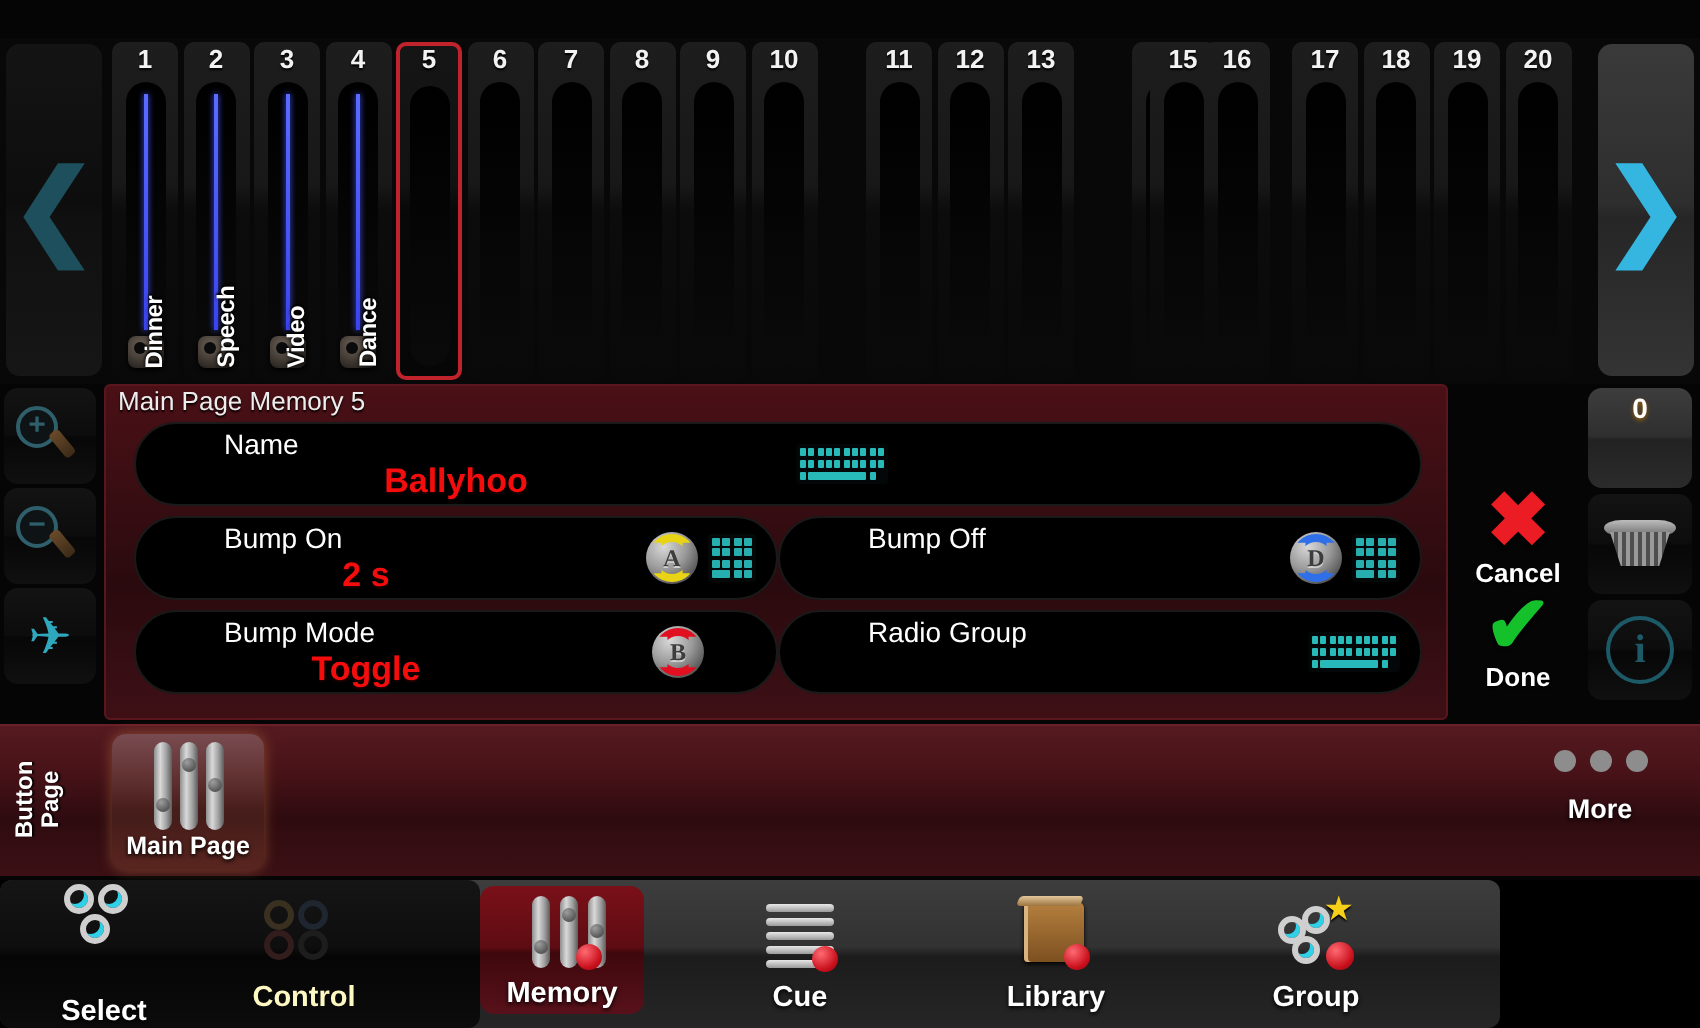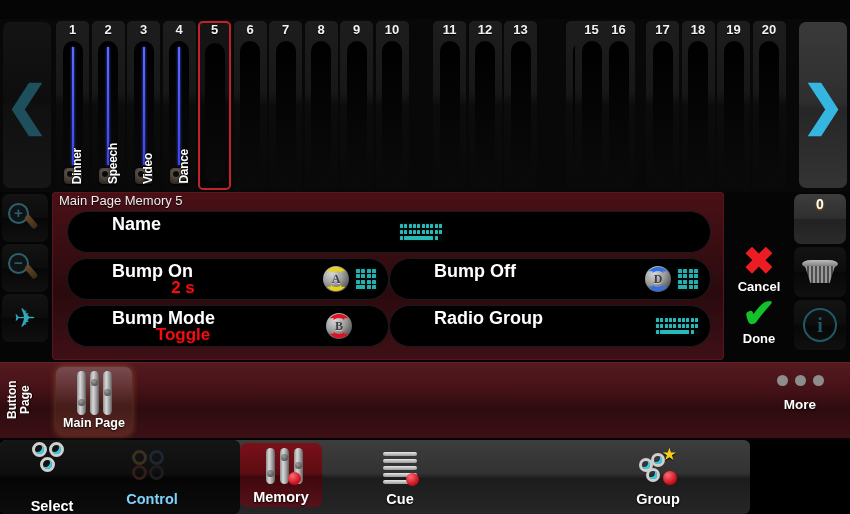--- a/index.html
+++ b/index.html
@@ -129,21 +129,21 @@
   .field {
     position: absolute; height: 42px;
     background: #000;
     border-radius: 21px;
     border: 1px solid #1a1a1a;
   }
   .field.wide { width: 644px; }
   .field.half { width: 322px; }
   .fld-label {
     position: absolute; left: 24px; top: 2px;
-    color: #fff; font-size: 18px; font-weight: bold;
+    color: #fff; font-size: 14px; font-weight: normal;
     text-shadow: 0 1px 1px #000;
     padding-left: 20px;
   }
   .fld-value {
     position: absolute; left: 0; top: 19px; width: 100%;
     text-align: center;
     color: #f50d0d; font-size: 17px; font-weight: bold;
     text-shadow: 0 1px 1px #200;
   }
   .fld-value.shift { padding-right: 90px; }
@@ -273,21 +273,21 @@
   .btgroup.leftdark {
     left: 0; width: 240px;
     background: linear-gradient(#151515 0%, #0e0e0e 45%, #050505 52%, #0c0c0c 100%);
   }
   .bitem {
     position: absolute; top: 0; height: 74px; width: 96px;
     display: flex; flex-direction: column; align-items: center; justify-content: center;
     gap: 3px;
   }
   .bitem .blabel { color: #fff; font-size: 14.5px; font-weight: bold; text-shadow: 0 1px 2px #000; }
-  .bitem.disabled .blabel { color: #7dd3fc; text-shadow: none; }
+  .bitem.disabled .blabel { color: #fef9c3; text-shadow: none; }
   .bitem.active {
     background: linear-gradient(#7a1018,#5e0c13 48%,#3e080d 52%,#58111a);
     border-radius: 7px; height: 64px; top: 3px;
   }
 
   .ic { width: 42px; height: 40px; position: relative; }
   
   .ring3 { position: absolute; border-radius: 50%; border: 3px solid #cfcfcf; box-shadow: inset -2px -2px 0 #2fd0e8; }
   
   .bars { position: absolute; left: 4px; top: 4px; width: 34px; height: 32px;
@@ -428,20 +428,21 @@
       <span class="plane">✈</span>
     </div>
   </div>
 
   <div class="dialog">
     <div class="dlg-title">Main Page Memory 5</div>
     <div class="dgrid">
 
       <div class="field wide" style="left:0; top:0;">
         <span class="fld-label">Name</span>
+        <span class="fld-value" style="padding-right:322px;">Ballyhoo</span>
         <span class="ficons" style="right:266px;">
           <span class="ico-kb">
             <i>
                 <b></b>
                 <b></b>
                 <b></b>
                 <b></b>
                 <b></b>
                 <b></b>
                 <b></b>
@@ -696,20 +697,27 @@
             <b></b>
             <b></b>
             <b></b>
             <b></b>
           </span>
         <span class="reddot" style="right:2px;bottom:2px;width:13px;height:13px;"></span>
       </span>
       <span class="blabel">Cue</span>
     </div>
 
+    <div class="bitem" style="left:480px;">
+      <span class="ic">
+        <span class="book"></span>
+        <span class="reddot" style="right:4px;bottom:3px;width:13px;height:13px;"></span>
+      </span>
+      <span class="blabel">Library</span>
+    </div>
 
     <div class="bitem" style="left:610px;">
       <span class="ic">
         <span class="ring3" style="left:2px;  top:10px; width:14px; height:14px;"></span>
         <span class="ring3" style="left:14px; top:5px;  width:14px; height:14px;"></span>
         <span class="ring3" style="left:9px;  top:20px; width:14px; height:14px;"></span>
         <span class="star" style="right:2px; top:-2px;">★</span>
         <span class="reddot" style="right:2px;bottom:3px;width:14px;height:14px;"></span>
       </span>
       <span class="blabel">Group</span>

